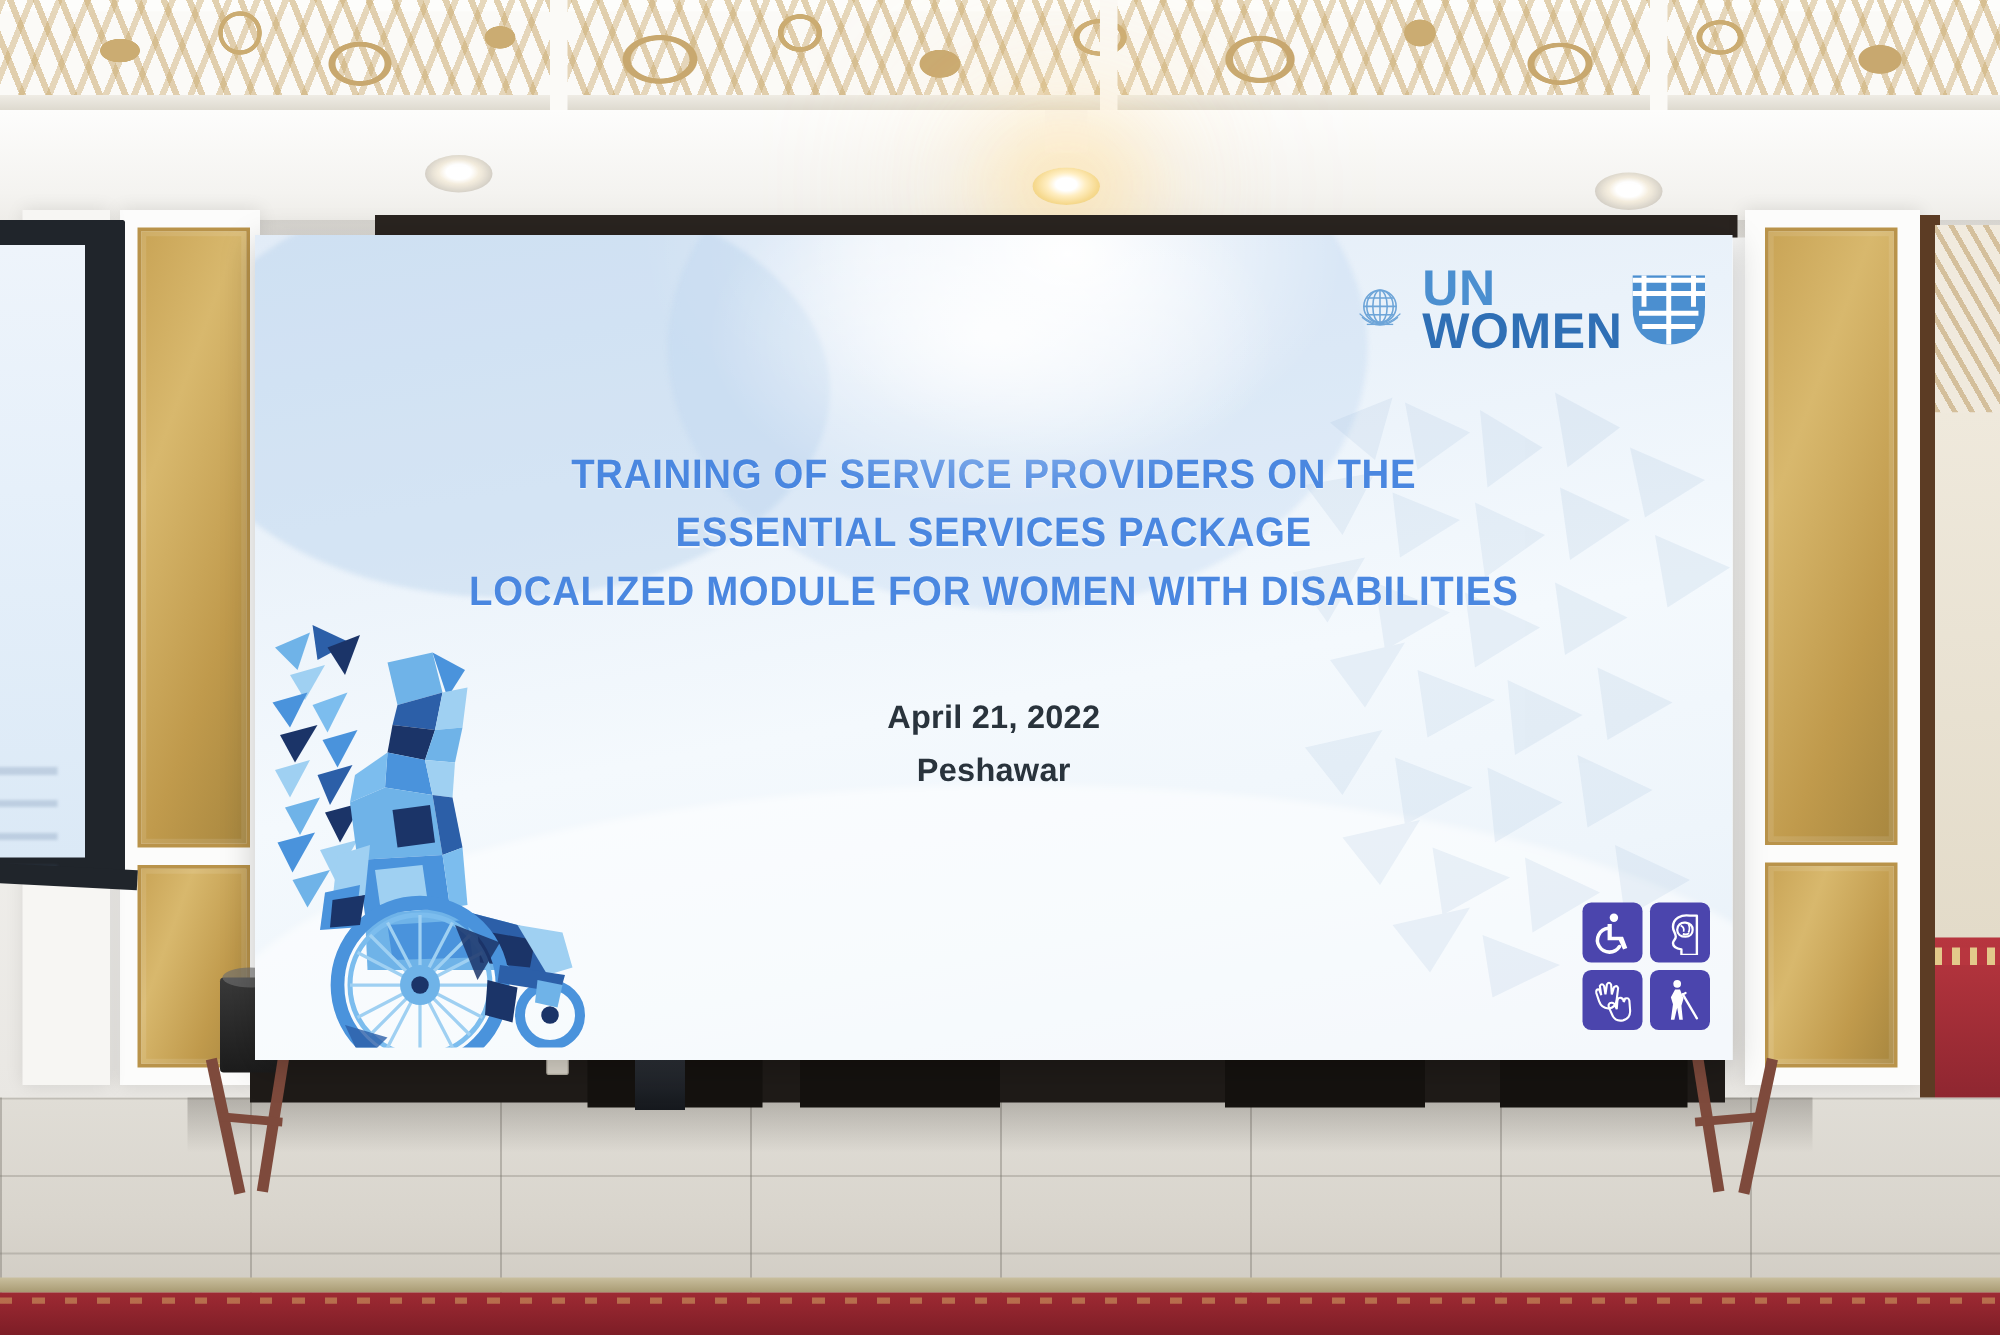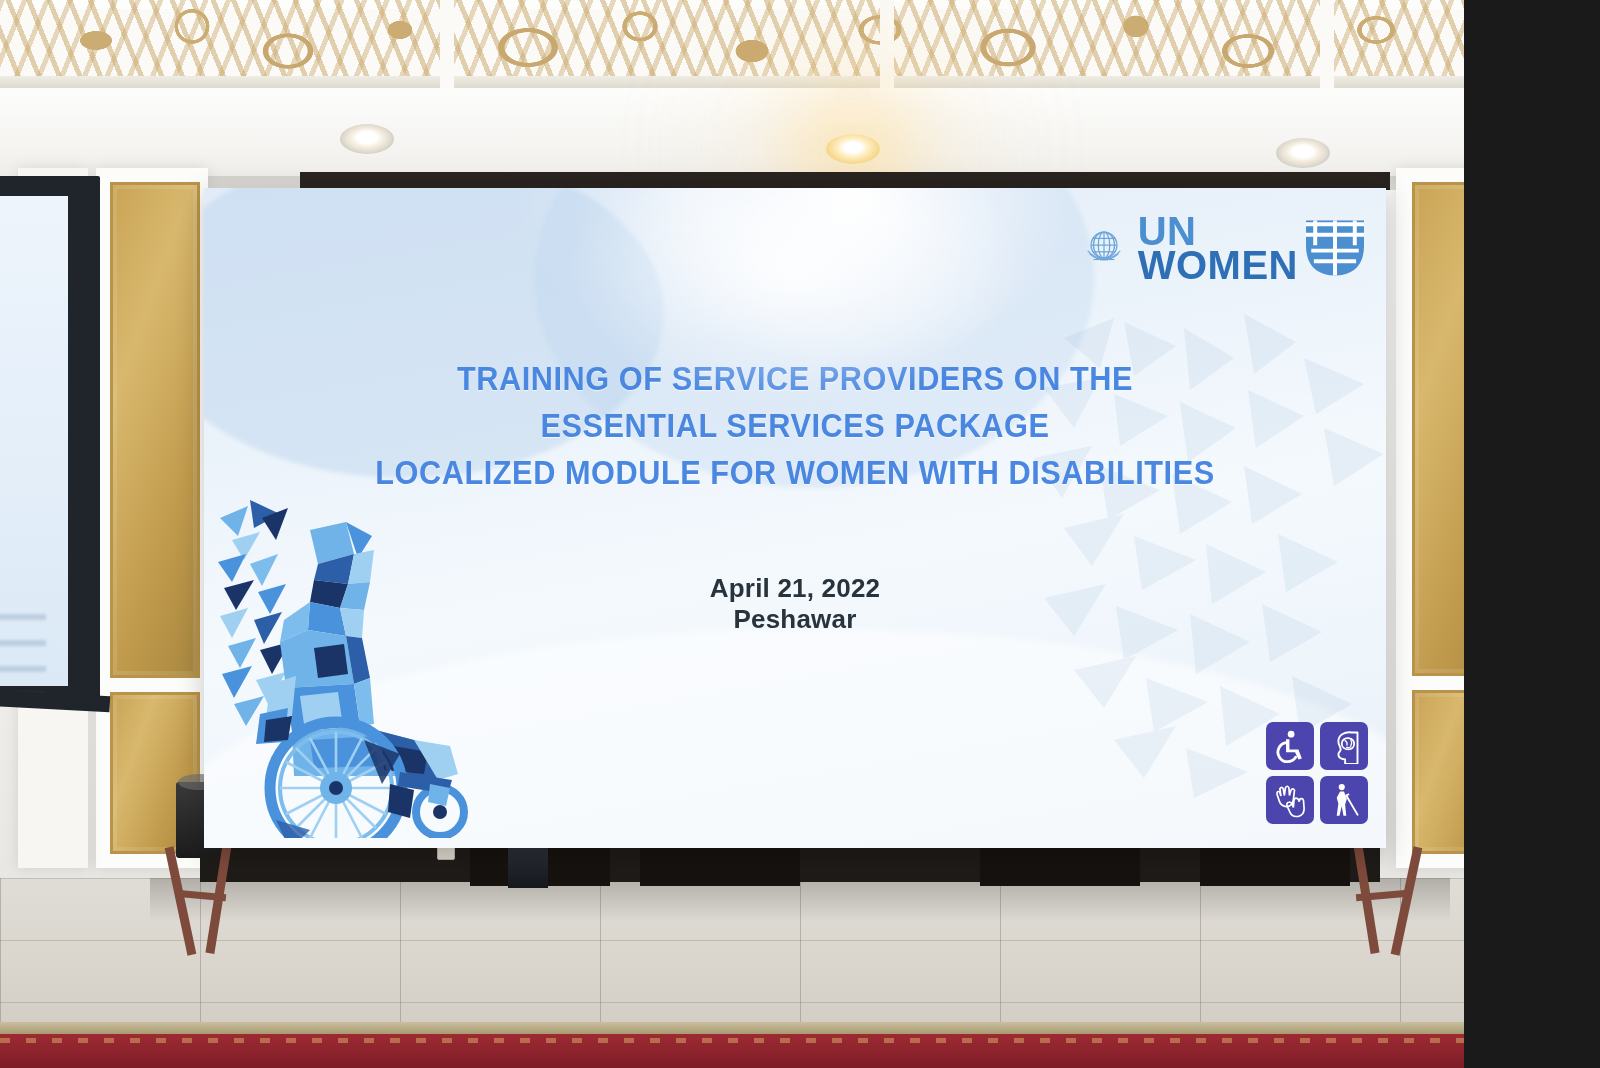--- a/index.html
+++ b/index.html
@@ -1,17 +1,17 @@
 <!DOCTYPE html>
 <html><head>
 <meta charset="utf-8">
 <style>
   html,body{margin:0;padding:0;background:#1a1a1a;}
   body{font-family:"Liberation Sans",sans-serif;}
-  .stage{position:relative;width:1464px;height:1068px;overflow:hidden;background:#e8e6e2;}
+  .stage{position:relative;width:1600px;height:1068px;overflow:hidden;background:#e8e6e2;}
 
   
   .room{position:absolute;inset:0;background:
       linear-gradient(#f2f1ee,#eceae6 40%,#e4e1dc 70%,#dcd8d2 100%);}
 
   
   .ceiling-band{position:absolute;left:0;top:0;width:1600px;height:88px;
     background:#fbfaf7;overflow:hidden;border-bottom:3px solid #e3e0d8;}
   .ceiling-band .orn{position:absolute;inset:0;
     background-image:
@@ -144,23 +144,23 @@
   .logo-words .l1{font-size:40px;font-weight:700;color:#4b8fd0;letter-spacing:.5px;}
   .logo-words .l2{font-size:40px;font-weight:700;color:#2f6fb5;letter-spacing:.5px;text-align:right;}
   .logo-mark{width:66px;height:66px;margin-left:-6px;flex:0 0 auto;align-self:center;}
 
   
   .title-wrap{position:absolute;left:0;right:0;top:168px;text-align:center;padding:0 90px;}
   .t-line{font-size:33px;font-weight:700;color:#4a87e0;letter-spacing:.6px;
     line-height:1.42;text-transform:uppercase;
     text-shadow:0 1px 1px rgba(255,255,255,.7);
     transform:scaleX(.93);transform-origin:center;white-space:nowrap;}
-  .meta{position:absolute;left:0;right:0;top:385px;text-align:center;}
+  .meta{position:absolute;left:0;right:0;top:370px;text-align:center;}
   .meta .m1{font-size:26px;font-weight:700;color:#29333c;letter-spacing:.2px;}
-  .meta .m2{font-size:26px;font-weight:700;color:#29333c;letter-spacing:.2px;text-align:center;}
+  .meta .m2{font-size:26px;font-weight:700;color:#29333c;letter-spacing:.2px;margin-top:12px;text-align:center;}
 
   
   .figure{position:absolute;left:10px;top:300px;width:260px;height:350px;}
   .figure svg{width:100%;height:100%;}
 
   
   .a11y{position:absolute;right:18px;bottom:24px;display:grid;
     grid-template-columns:48px 48px;grid-template-rows:48px 48px;gap:6px;}
   .a11y .cell{background:#4b45ad;border-radius:7px;display:flex;align-items:center;justify-content:center;}
   .a11y .cell svg{width:36px;height:36px;}

